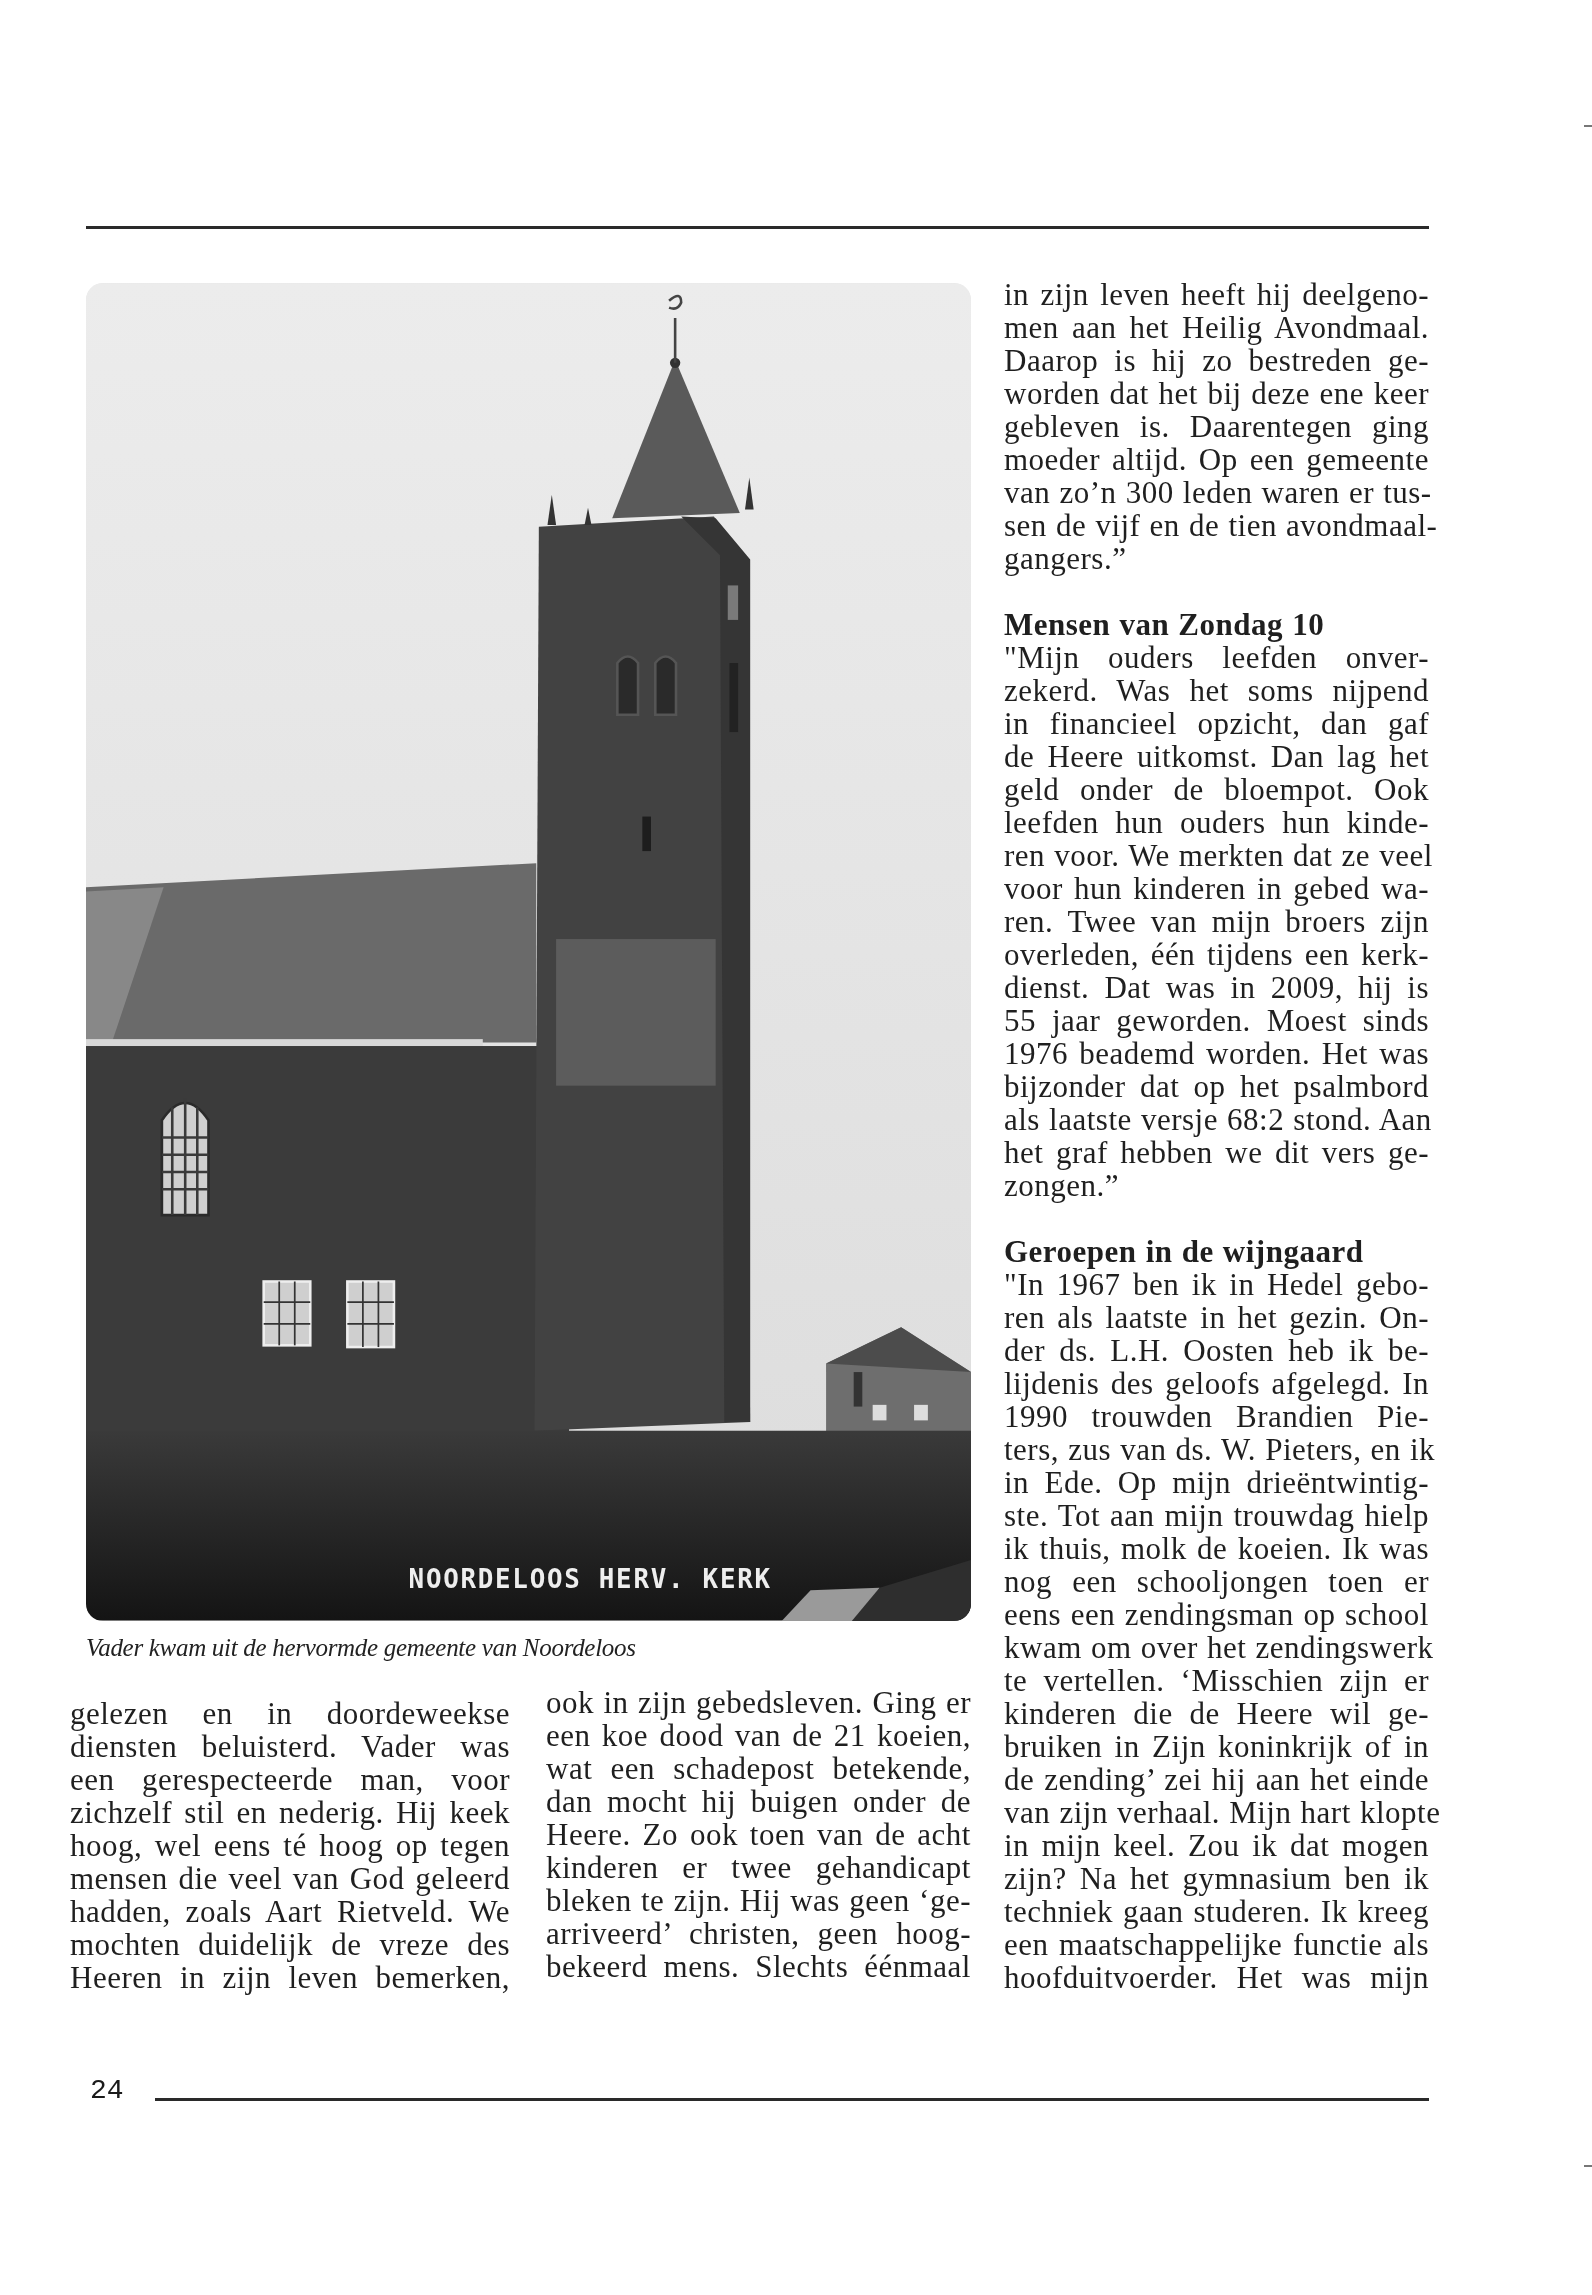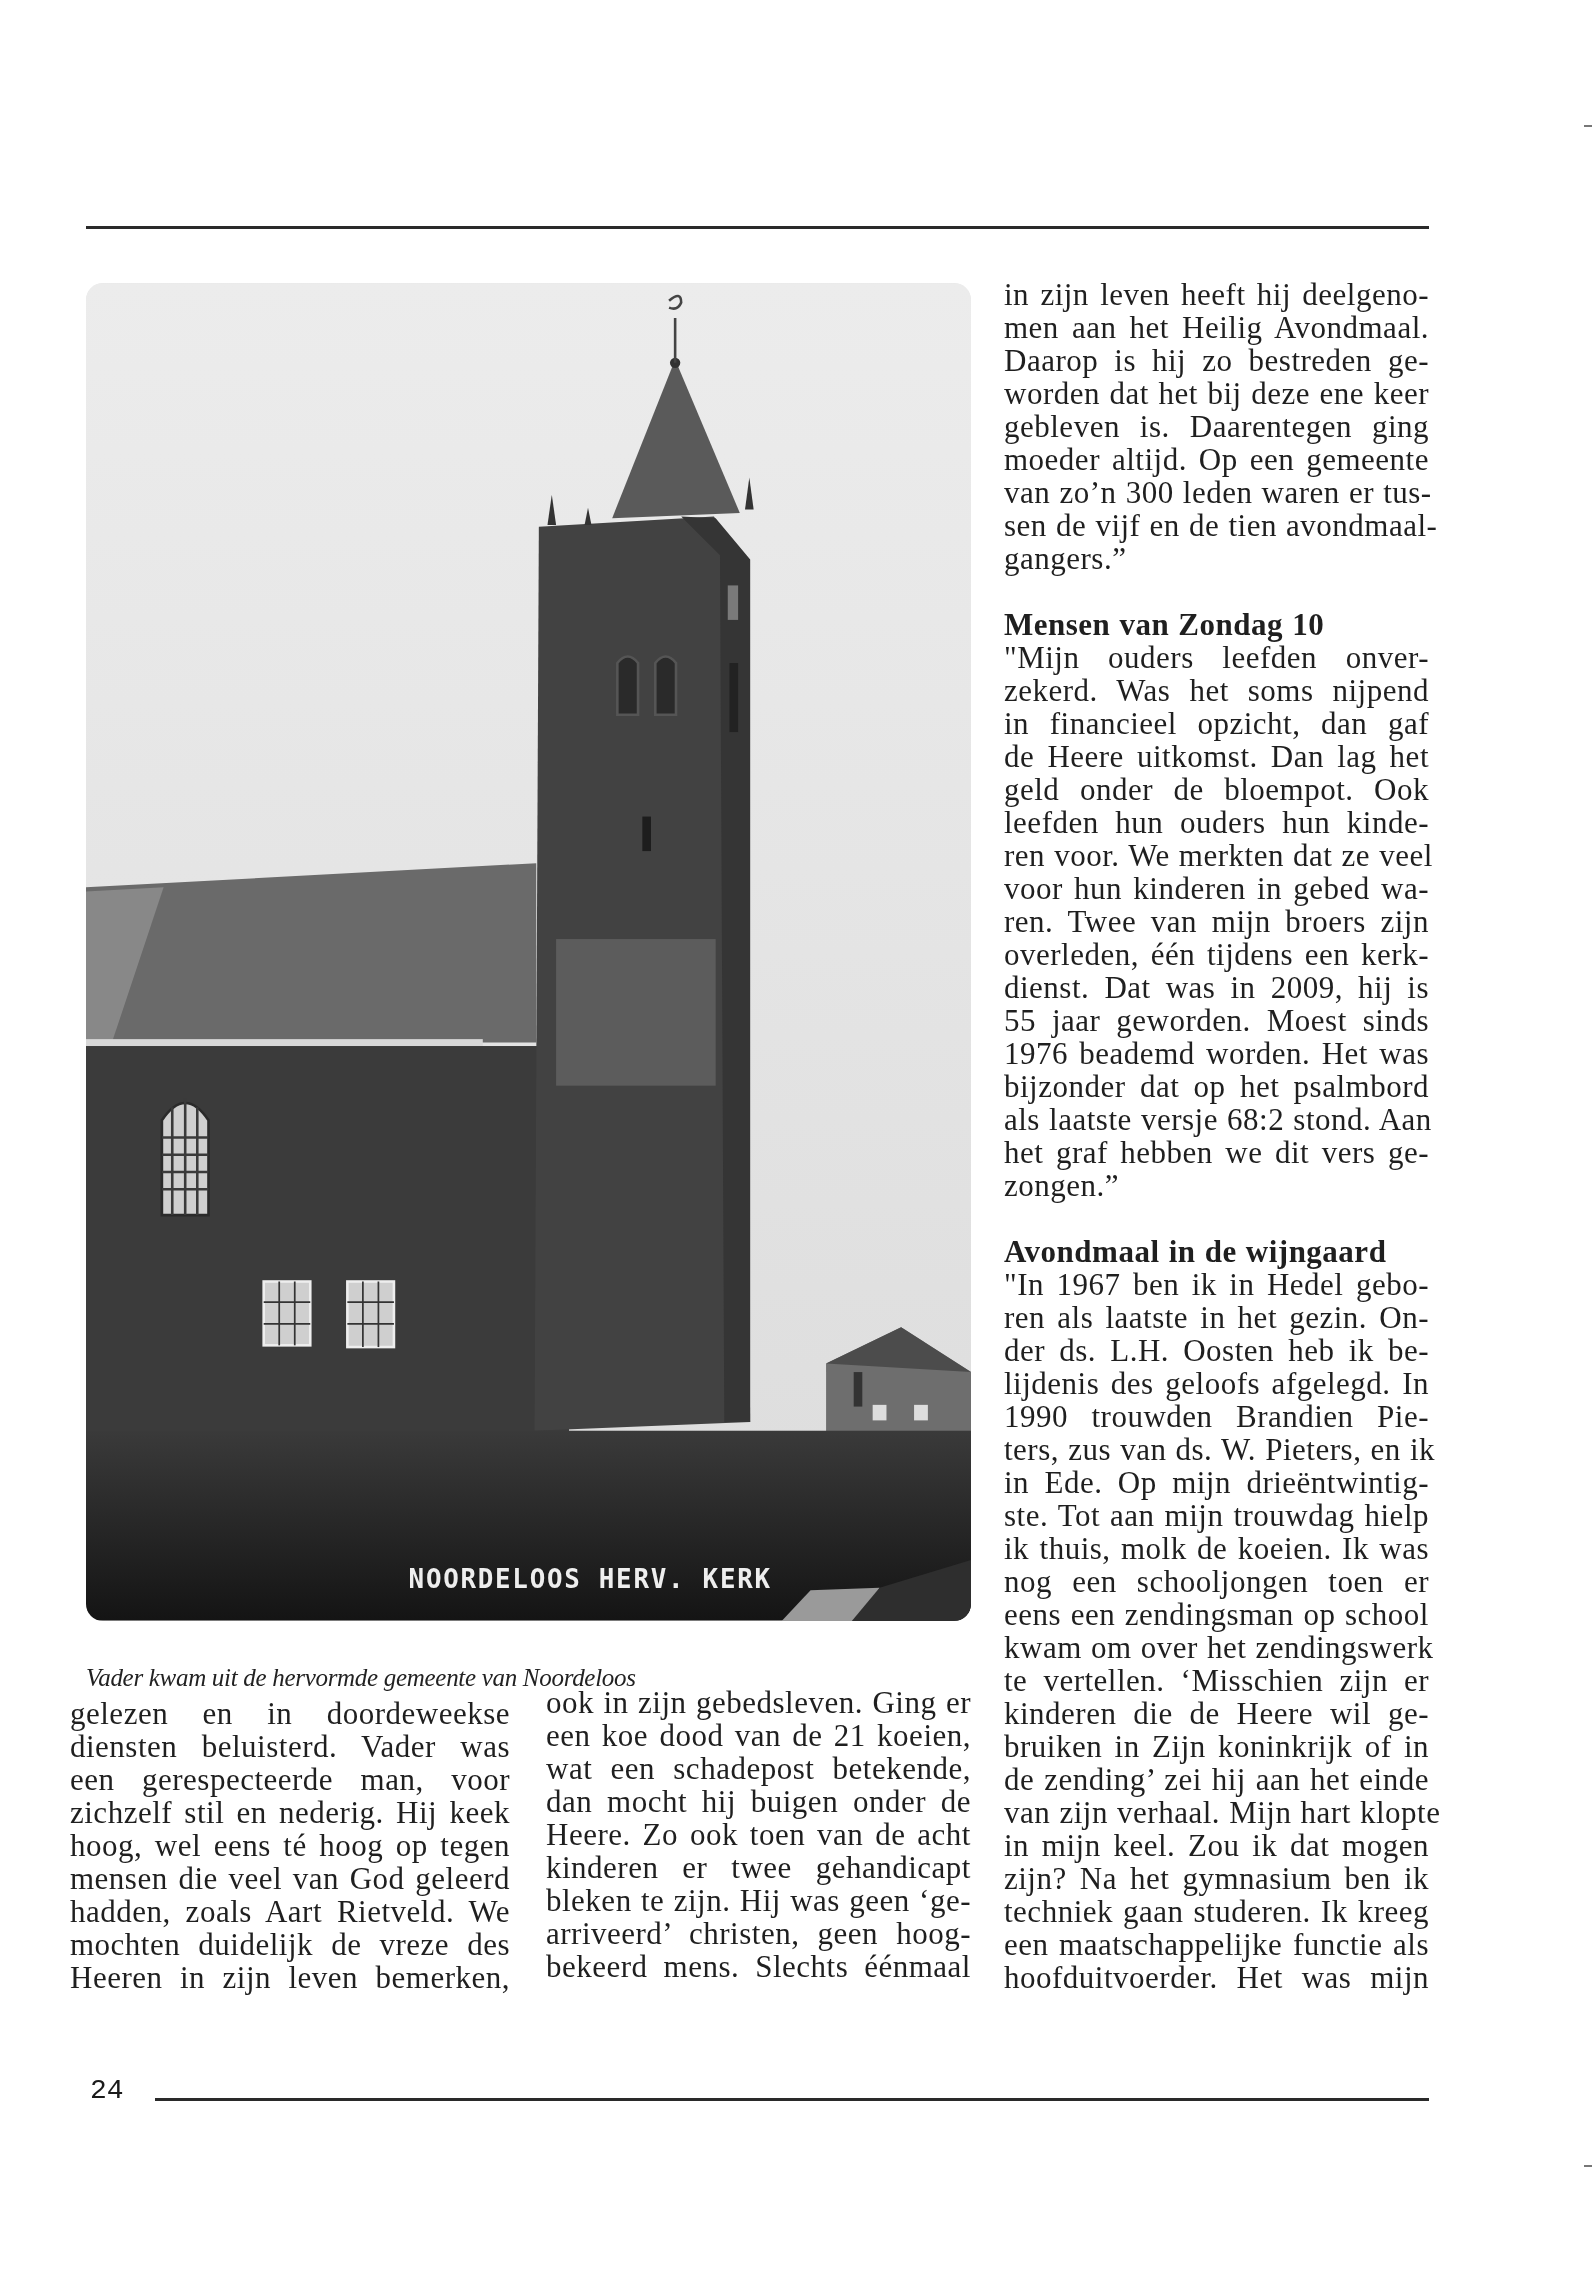--- a/index.html
+++ b/index.html
@@ -9,21 +9,21 @@
   .crop-mark { position: absolute; width: 8.6px; height: 1.7px; background: #777; }
   .col { position: absolute; font-family: "Liberation Serif", serif; font-size: 31px;
          line-height: 33px; text-align: justify; letter-spacing: 0.5px; word-spacing: 0.9px; }
   .col .line { display: block; text-align: justify; text-align-last: justify; white-space: nowrap; height: 33px; }
   .col .line.last { text-align-last: left; }
   .heading { font-weight: bold; display: block; height: 33px; }
   .gap { display: block; height: 33px; }
   .photo { position: absolute; left: 86px; top: 283px; width: 885px; height: 1338px; overflow: hidden; background: #e9e9e9; border-radius: 17px; }
   .photo svg { display: block; }
   .caption { position: absolute; left: 86px; top: 1634px; font-family: "Liberation Serif", serif;
-             font-style: italic; font-size: 25px; letter-spacing: -0.3px; color: #222; margin-top: 30px; }
+             font-style: italic; font-size: 25px; letter-spacing: -0.3px; color: #222; }
   .page-num { position: absolute; left: 90px; top: 2075px; font-family: Liberation Mono, monospace;
               font-size: 28px; color: #1a1a1a; }
 </style>
 </head>
 <body>
 
 <div class="rule" style="left:86px; top:226px; width:1343px;"></div>
 <div class="rule" style="left:155px; top:2098px; width:1274px;"></div>
 <div class="crop-mark" style="left:1584px; top:125px;"></div>
 <div class="crop-mark" style="left:1584px; top:2165px;"></div>
@@ -167,21 +167,21 @@
     <span class="line">ren. Twee van mijn broers zijn</span>
     <span class="line">overleden, één tijdens een kerk-</span>
     <span class="line">dienst. Dat was in 2009, hij is</span>
     <span class="line">55 jaar geworden. Moest sinds</span>
     <span class="line">1976 beademd worden. Het was</span>
     <span class="line">bijzonder dat op het psalmbord</span>
     <span class="line">als laatste versje 68:2 stond. Aan</span>
     <span class="line">het graf hebben we dit vers ge-</span>
     <span class="line last">zongen.”</span>
     <span class="gap"></span>
-    <span class="heading">Avondmaal in de wijngaard</span>
+    <span class="heading">Geroepen in de wijngaard</span>
     <span class="line">"In 1967 ben ik in Hedel gebo-</span>
     <span class="line">ren als laatste in het gezin. On-</span>
     <span class="line">der ds. L.H. Oosten heb ik be-</span>
     <span class="line">lijdenis des geloofs afgelegd. In</span>
     <span class="line">1990 trouwden Brandien Pie-</span>
     <span class="line">ters, zus van ds. W. Pieters, en ik</span>
     <span class="line">in Ede. Op mijn drieëntwintig-</span>
     <span class="line">ste. Tot aan mijn trouwdag hielp</span>
     <span class="line">ik thuis, molk de koeien. Ik was</span>
     <span class="line">nog een schooljongen toen er</span>

